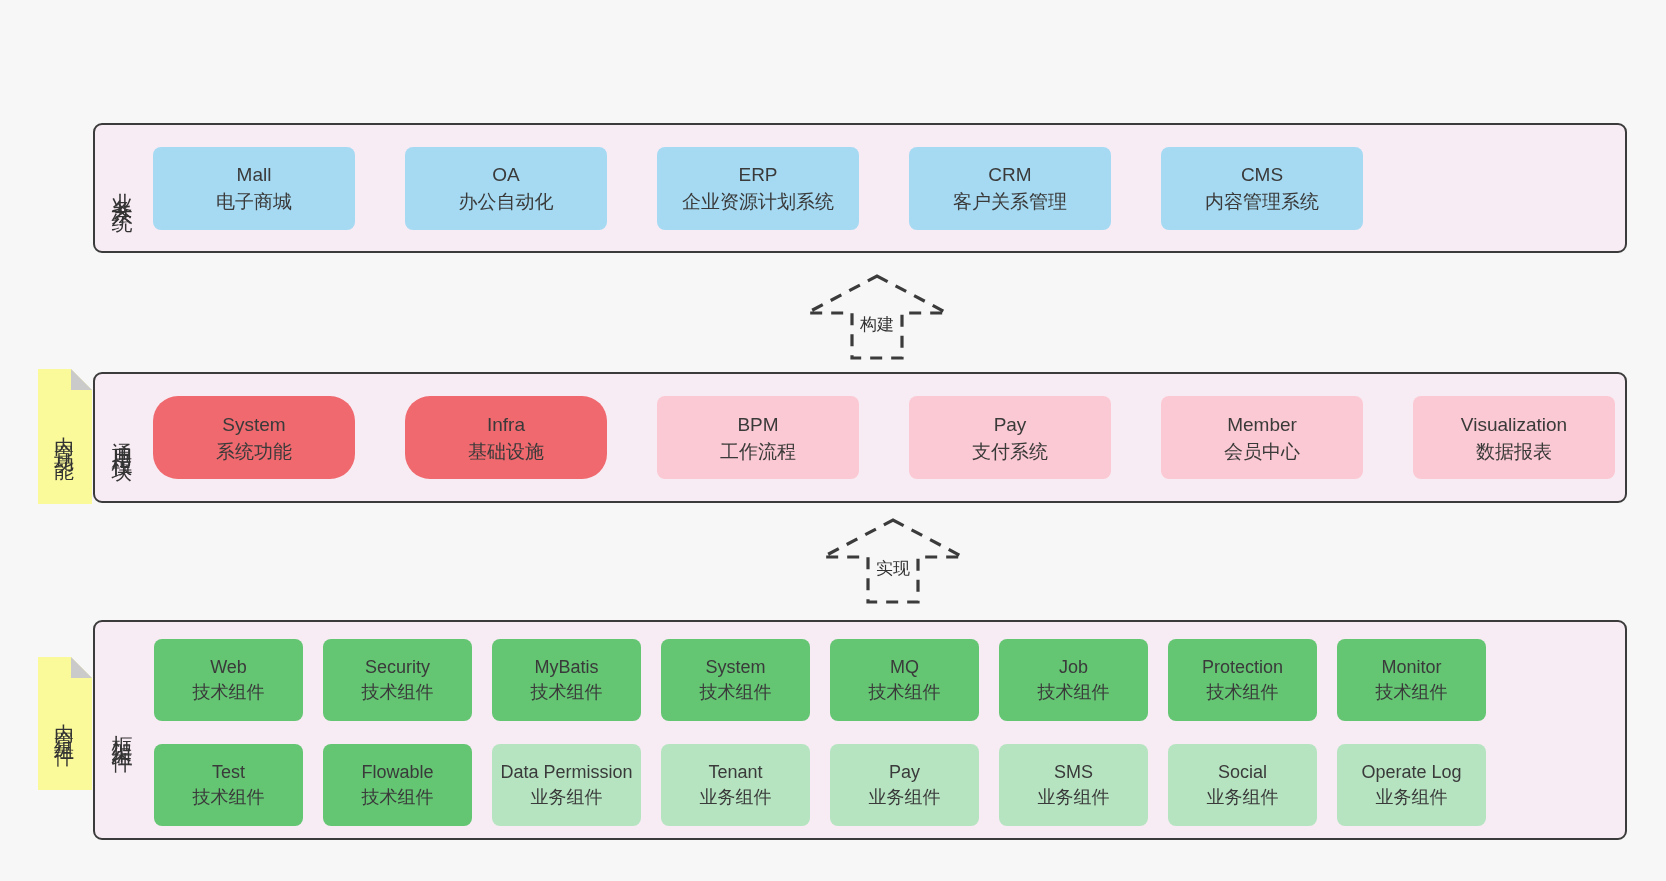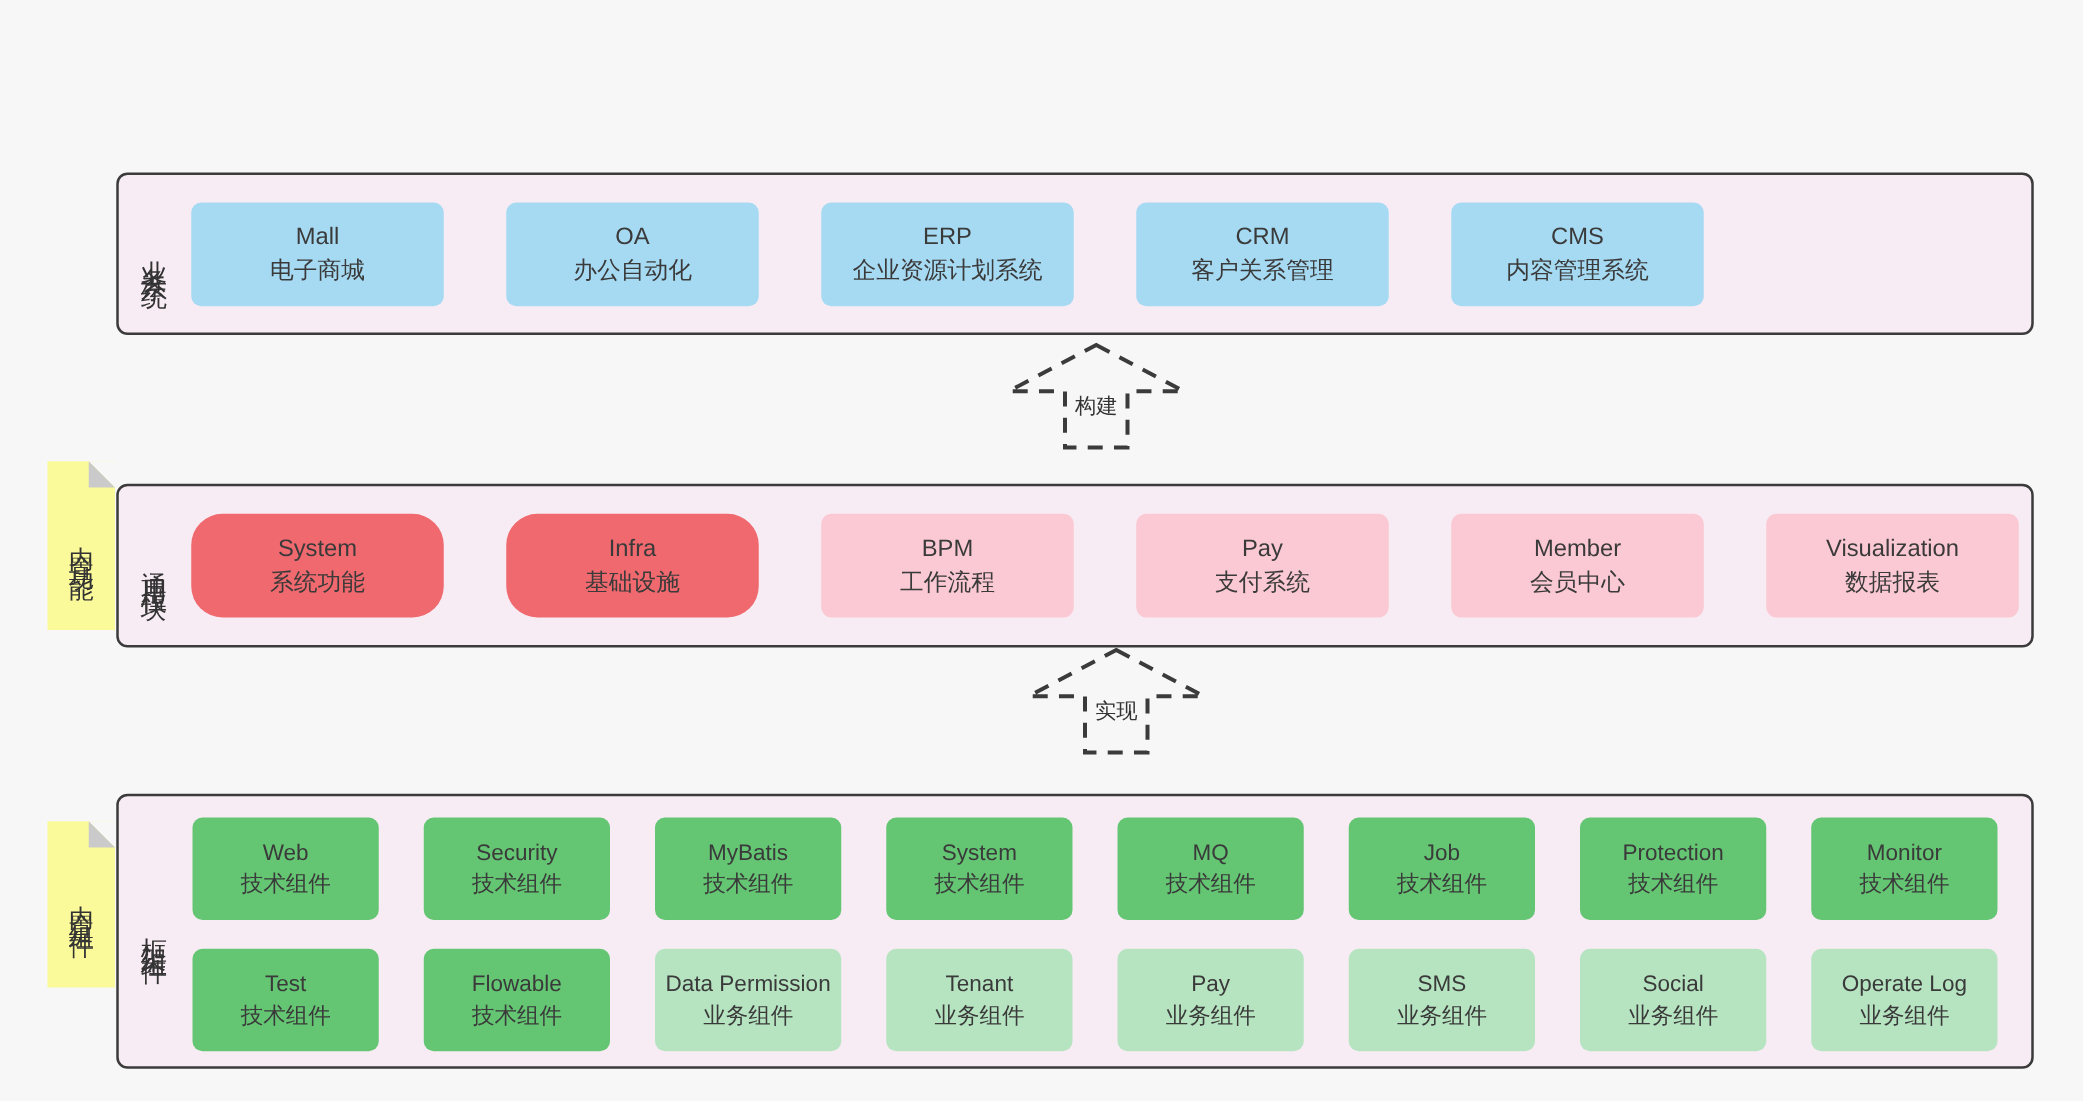--- a/index.html
+++ b/index.html
@@ -9,27 +9,27 @@
     font-family:"Liberation Sans","DejaVu Sans",sans-serif;
     color:var(--ink,#3a3a3a);
   }
   .stage{position:absolute;inset:0;}
 
   
   .panel{
     position:absolute;left:93px;width:1534px;box-sizing:border-box;
     background:var(--panel,#f8ecf4);
     border:2px solid var(--line,#3b3b3b);
-    border-radius:9px;z-index:2;margin-top:15px;
+    border-radius:9px;z-index:2;
   }
   .panel-flex{display:flex;align-items:center;gap:50px;padding-left:58px;}
   #panel-business{top:123px;height:130px;}
   #panel-modules{top:372px;height:131px;}
   #panel-framework{top:620px;height:220px;padding:17px 0 0 59px;}
-  .frow{display:flex;gap:36px;}
+  .frow{display:flex;gap:20px;}
   .frow + .frow{margin-top:23px;}
 
   .v-label{
     position:absolute;left:13px;top:50%;transform:translateY(-50%);
     writing-mode:vertical-rl;text-orientation:upright;
     font-size:21px;letter-spacing:6px;color:#333;white-space:nowrap;
   }
 
   
   .box{

